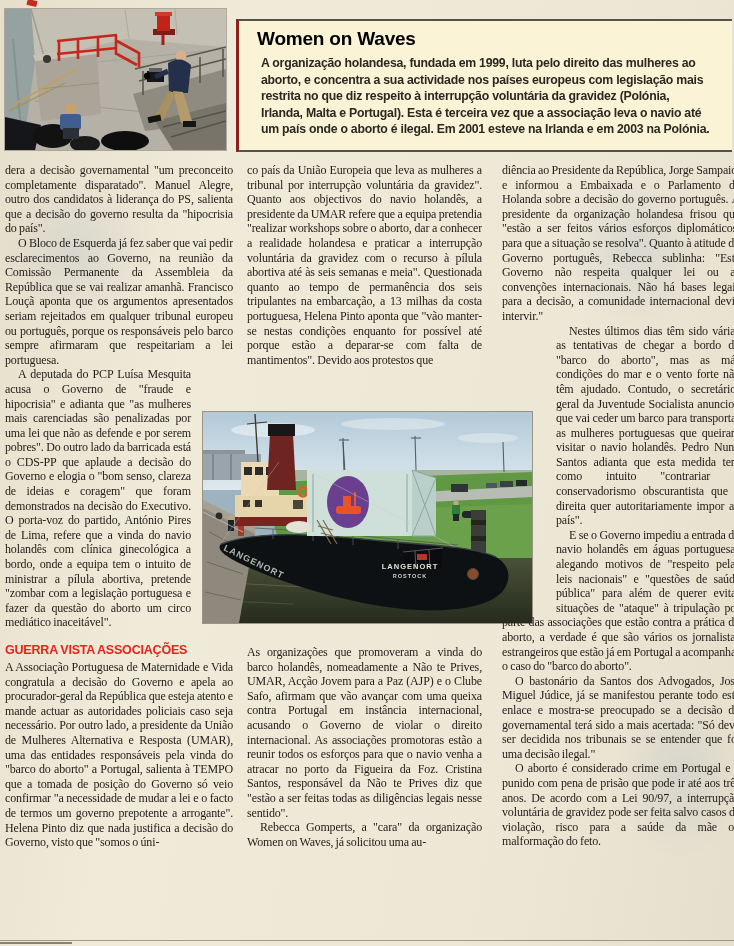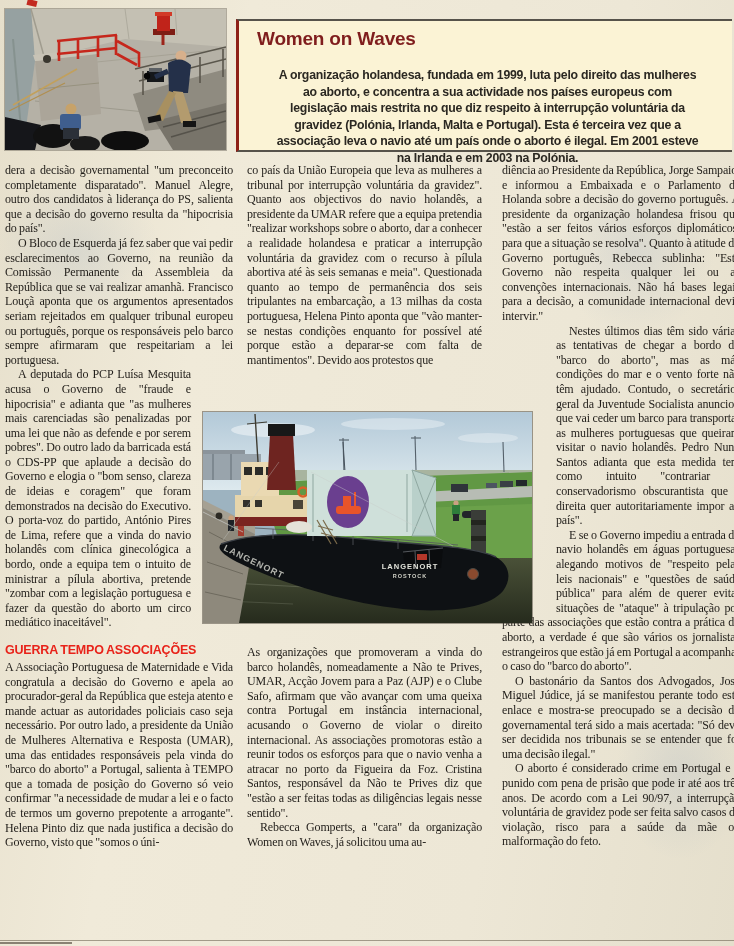--- a/index.html
+++ b/index.html
@@ -12,22 +12,22 @@
   .dock-photo{position:absolute;left:5px;top:9px;width:221px;height:141px;outline:1px solid rgba(60,55,45,.35);}
   .ship-photo{position:absolute;left:203px;top:412px;width:329px;height:211px;z-index:5;outline:1px solid rgba(50,45,35,.45);background:#9db3c0;}
   .dock-photo svg,.ship-photo svg{display:block;width:100%;height:100%;}
   
   .infobox{
     position:absolute;left:236px;top:19px;width:496px;height:133px;box-sizing:border-box;
     background:#fbf3d5;
     border-top:2px solid #56524a;border-bottom:2px solid #56524a;border-left:3px solid #8e2017;
     padding:6px 14px 0 18px;
   }
-  .infobox h2{margin:0 0 3px;font:bold 19px/24px "Liberation Sans",sans-serif;color:#7f1d1d;letter-spacing:-0.2px;}
-  .infobox p{margin:16px;font:bold 12.3px/16.6px "Liberation Sans",sans-serif;color:#2b2822;letter-spacing:-0.25px;text-align:center;}
+  .infobox h2{margin:0 0 3px;font:bold 19px/24px "Liberation Sans",sans-serif;color:#000000;letter-spacing:-0.2px;}
+  .infobox p{margin:4px;font:bold 12.3px/16.6px "Liberation Sans",sans-serif;color:#2b2822;letter-spacing:-0.25px;text-align:left;}
   
   .col{
     position:absolute;top:163px;height:782px;overflow:hidden;
     font-size:12px;line-height:14.6px;color:#201d19;
     text-align:justify;letter-spacing:-0.15px;word-spacing:-0.5px;
     -webkit-hyphens:auto;hyphens:auto;
   }
   .col1{left:5px;width:228px;}
   .col2{left:247px;width:235px;}
   .col3{left:502px;width:238px;}
@@ -136,21 +136,21 @@
   <div class="infobox">
     <h2>Women on Waves</h2>
     <p>A organização holandesa, fundada em 1999, luta pelo direito das mulheres ao aborto, e concentra a sua actividade nos países europeus com legislação mais restrita no que diz respeito à interrupção voluntária da gravidez (Polónia, Irlanda, Malta e Portugal). Esta é terceira vez que a associação leva o navio até um país onde o aborto é ilegal. Em 2001 esteve na Irlanda e em 2003 na Polónia.</p>
   </div>
 
   <div class="col col1">
     <p class="body-p">dera a decisão governamental "um preconceito completamente disparatado". Manuel Alegre, outro dos candidatos à liderança do PS, salienta que a decisão do governo resulta da "hipocrisia do país".</p>
     <p class="body-p indent">O Bloco de Esquerda já fez saber que vai pedir esclarecimentos ao Governo, na reunião da Comissão Permanente da Assembleia da República que se vai realizar amanhã. Francisco Louçã aponta que os argumentos apresentados seriam rejeitados em qualquer tribunal europeu ou português, porque os responsáveis pelo barco sempre afirmaram que respeitariam a lei portuguesa.</p>
     <div class="wrap-spacer-r"></div>
     <p class="body-p indent">A deputada do PCP Luísa Mesquita acusa o Governo de "fraude e hipocrisia" e adianta que "as mulheres mais carenciadas são penalizadas por uma lei que não as defende e por serem pobres". Do outro lado da barricada está o CDS-PP que aplaude a decisão do Governo e elogia o "bom senso, clareza de ideias e coragem" que foram demonstrados na decisão do Executivo. O porta-voz do partido, António Pires de Lima, refere que a vinda do navio holandês com clínica ginecológica a bordo, onde a equipa tem o intuito de ministrar a pílula abortiva, pretende "zombar com a legislação portuguesa e fazer da questão do aborto um circo mediático inaceitável".</p>
-    <h3 class="section-header">GUERRA TEMPO ASSOCIAÇÕES</h3>
+    <h3 class="section-header">GUERRA VISTA ASSOCIAÇÕES</h3>
     <p class="body-p">A Associação Portuguesa de Maternidade e Vida congratula a decisão do Governo e apela ao procurador-geral da República que esteja atento e mande actuar as autoridades policiais caso seja necessário. Por outro lado, a presidente da União de Mulheres Alternativa e Resposta (UMAR), uma das entidades responsáveis pela vinda do "barco do aborto" a Portugal, salienta à TEMPO que a tomada de posição do Governo só veio confirmar "a necessidade de mudar a lei e o facto de termos um governo prepotente a arrogante". Helena Pinto diz que nada justifica a decisão do Governo, visto que "somos o úni-</p>
   </div>
 
   <div class="col col2">
     <div class="col2-top">
       <p class="body-p">co país da União Europeia que leva as mulheres a tribunal por interrupção voluntária da gravidez". Quanto aos objectivos do navio holandês, a presidente da UMAR refere que a equipa pretendia "realizar workshops sobre o aborto, dar a conhecer a realidade holandesa e praticar a interrupção voluntária da gravidez com o recurso à pílula abortiva até às seis semanas e meia". Questionada quanto ao tempo de permanência dos seis tripulantes na embarcação, a 13 milhas da costa portuguesa, Helena Pinto aponta que "vão manter-se nestas condições enquanto for possível até porque estão a deparar-se com falta de mantimentos". Devido aos protestos que</p>
     </div>
     <div class="col2-gap"></div>
     <p class="body-p">As organizações que promoveram a vinda do barco holandês, nomeadamente a Não te Prives, UMAR, Acção Jovem para a Paz (AJP) e o Clube Safo, afirmam que vão avançar com uma queixa contra Portugal em instância internacional, acusando o Governo de violar o direito internacional. As associações promotoras estão a reunir todos os esforços para que o navio venha a atracar no porto da Figueira da Foz. Cristina Santos, responsável da Não te Prives diz que "estão a ser feitas todas as diligências legais nesse sentido".</p>
     <p class="body-p indent">Rebecca Gomperts, a "cara" da organização Women on Waves, já solicitou uma au-</p>

